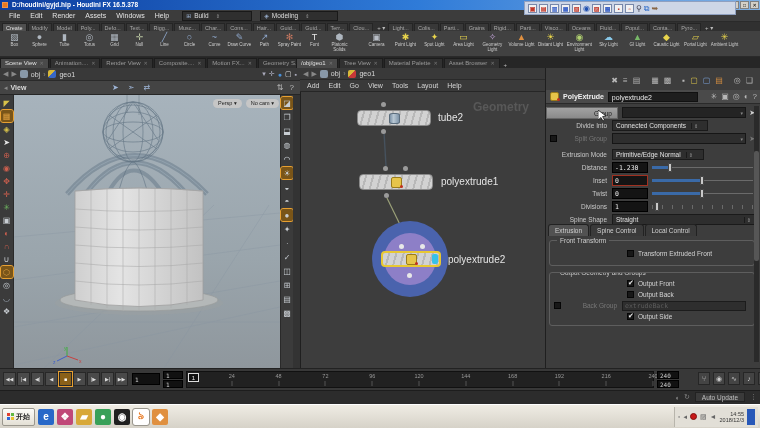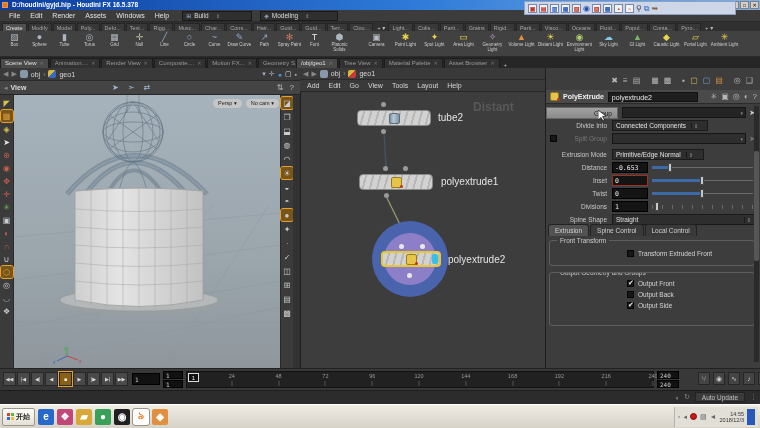--- a/index.html
+++ b/index.html
@@ -708,21 +708,21 @@
   <span class="nm-item">Add</span>
       <span class="nm-item">Edit</span>
       <span class="nm-item">Go</span>
       <span class="nm-item">View</span>
       <span class="nm-item">Tools</span>
       <span class="nm-item">Layout</span>
       <span class="nm-item">Help</span>
     </div>
 
   <div class="abs" id="graph">
-    <div id="net-watermark">Distant</div>
+    <div id="net-watermark">Geometry</div>
     <svg width="245" height="276" style="position:absolute;left:0;top:0;">
       <line x1="83" y1="40" x2="85" y2="74" stroke="#46525e" stroke-width="1.4"></line>
       <line x1="86" y1="106" x2="109" y2="153" stroke="#9aa078" stroke-width="1.2"></line>
     </svg>
 
     <div id="halo-outer" style="left:71px;top:129px;"></div>
     <div id="halo-inner" style="left:83px;top:141px;"></div>
 
     <div class="ndot" style="left:80px;top:10px;"></div>
     <div class="hnode" style="left:56px;top:18px;width:74px;">
@@ -807,21 +807,21 @@
       <div class="prow">
         <span class="plabel">Extrusion Mode</span>
         <span class="combo" style="width:92px;">
           <span>Primitive/Edge Normal</span>
           <span class="ud">⇕</span>
         </span>
       </div>
 
       <div class="prow">
         <span class="plabel">Distance</span>
-        <span class="numfield">-0.653</span>
+        <span class="numfield">-1.230</span>
         <span class="slider">
           <span class="track"></span>
             <span class="fill" style="width:16%;"></span>
             <span class="handle" style="left:16%;"></span>
         </span>
       </div>
 
       <div class="prow">
         <span class="plabel">Inset</span>
         <span class="numfield mod">0</span>
@@ -883,20 +883,25 @@
         <span class="gb-ind">
           <span class="cb on"></span>
           <span class="gb-lb">Output Front</span>
         </span>
       </div>
       <div class="gbrow">
         <span class="gb-ind">
           <span class="cb"></span>
           <span class="gb-lb">Output Back</span>
         </span>
+      </div>
+      <div class="gbrow">
+        <span class="cbwell"></span>
+        <span class="plabel dis" style="width:72px;">Back Group</span>
+        <span class="ph-field">extrudeBack</span>
       </div>
       <div class="gbrow">
         <span class="gb-ind">
           <span class="cb on"></span>
           <span class="gb-lb">Output Side</span>
         </span>
       </div>
     </div>
 
     <div id="pscroll">

